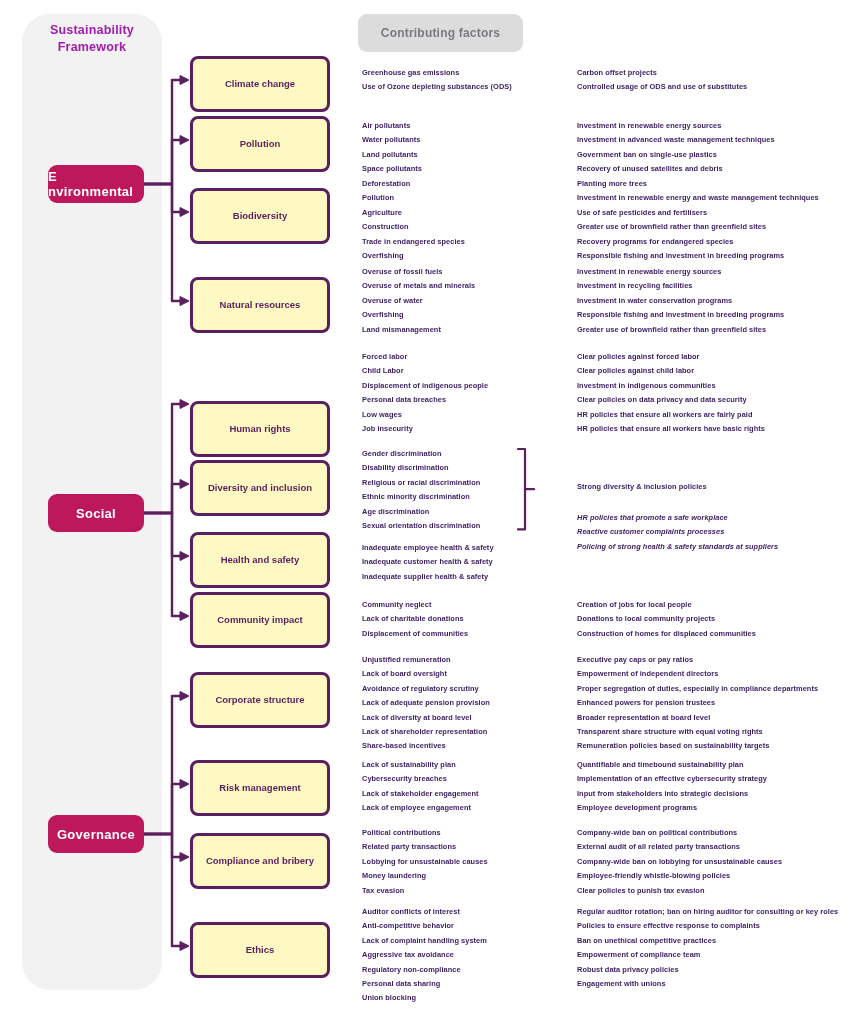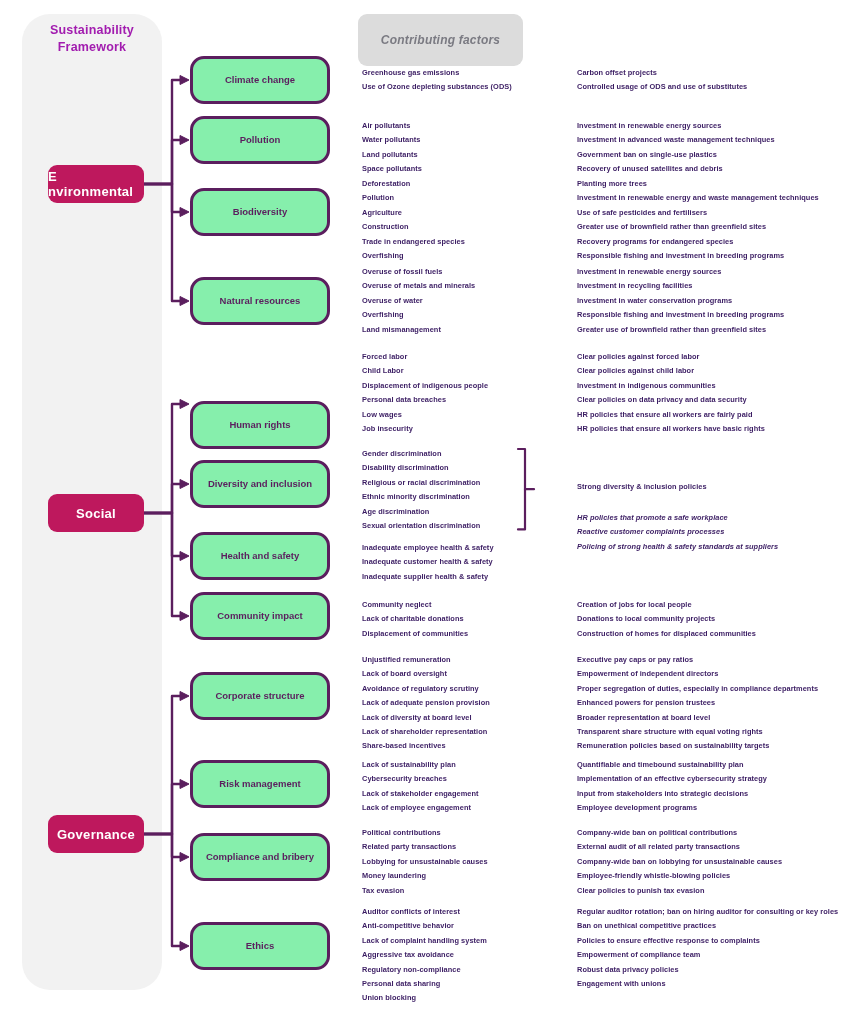--- a/index.html
+++ b/index.html
@@ -55,49 +55,48 @@
     align-items: center;
     justify-content: center;
     letter-spacing: .3px;
   }
 
   
   .cat {
     position: absolute;
     left: 190px;
     width: 140px;
-    height: 48px;
+    height: 56px;
     border: 3px solid #5b1e5e;
-    border-radius: 14px;
-    background: #86efac;
+    border-radius: 8px;
+    background: #fef9c3;
     color: #5b1e5e;
     font-size: 9.5px;
     font-weight: bold;
     display: flex;
     align-items: center;
     justify-content: center;
     text-align: center;
     line-height: 1.2;
     padding: 0 5px;
   }
 
   
   .colhead {
     position: absolute;
-    height: 52px;
+    height: 38px;
     background: #dcdcdc;
     border-radius: 9px;
     color: #7a7a82;
     font-size: 12px;
     font-weight: bold;
     display: flex;
     align-items: center;
     justify-content: center;
     letter-spacing: .2px;
-    font-style: italic;
   }
   #head-contrib { left: 358px; top: 14px; width: 165px; }
   #head-mitig   { left: 574px; top: 14px; width: 193px; }
 
   
   .itemlist {
     position: absolute;
     font-size: 7.4px;
     font-weight: bold;
     color: #3b1d63;
@@ -320,21 +319,21 @@
         <div>Auditor conflicts of interest</div>
         <div>Anti-competitive behavior</div>
         <div>Lack of complaint handling system</div>
         <div>Aggressive tax avoidance</div>
         <div>Regulatory non-compliance</div>
         <div>Personal data sharing</div>
         <div>Union blocking</div>
       </div>
       <div class="itemlist mitig" style="top: 905px;">
         <div>Regular auditor rotation; ban on hiring auditor for consulting or key roles</div>
+        <div>Policies to ensure effective response to complaints</div>
         <div>Ban on unethical competitive practices</div>
-        <div>Policies to ensure effective response to complaints</div>
         <div>Empowerment of compliance team</div>
         <div>Robust data privacy policies</div>
         <div>Engagement with unions</div>
       </div>
     </div>
 
 </div>
 
 </body></html>

